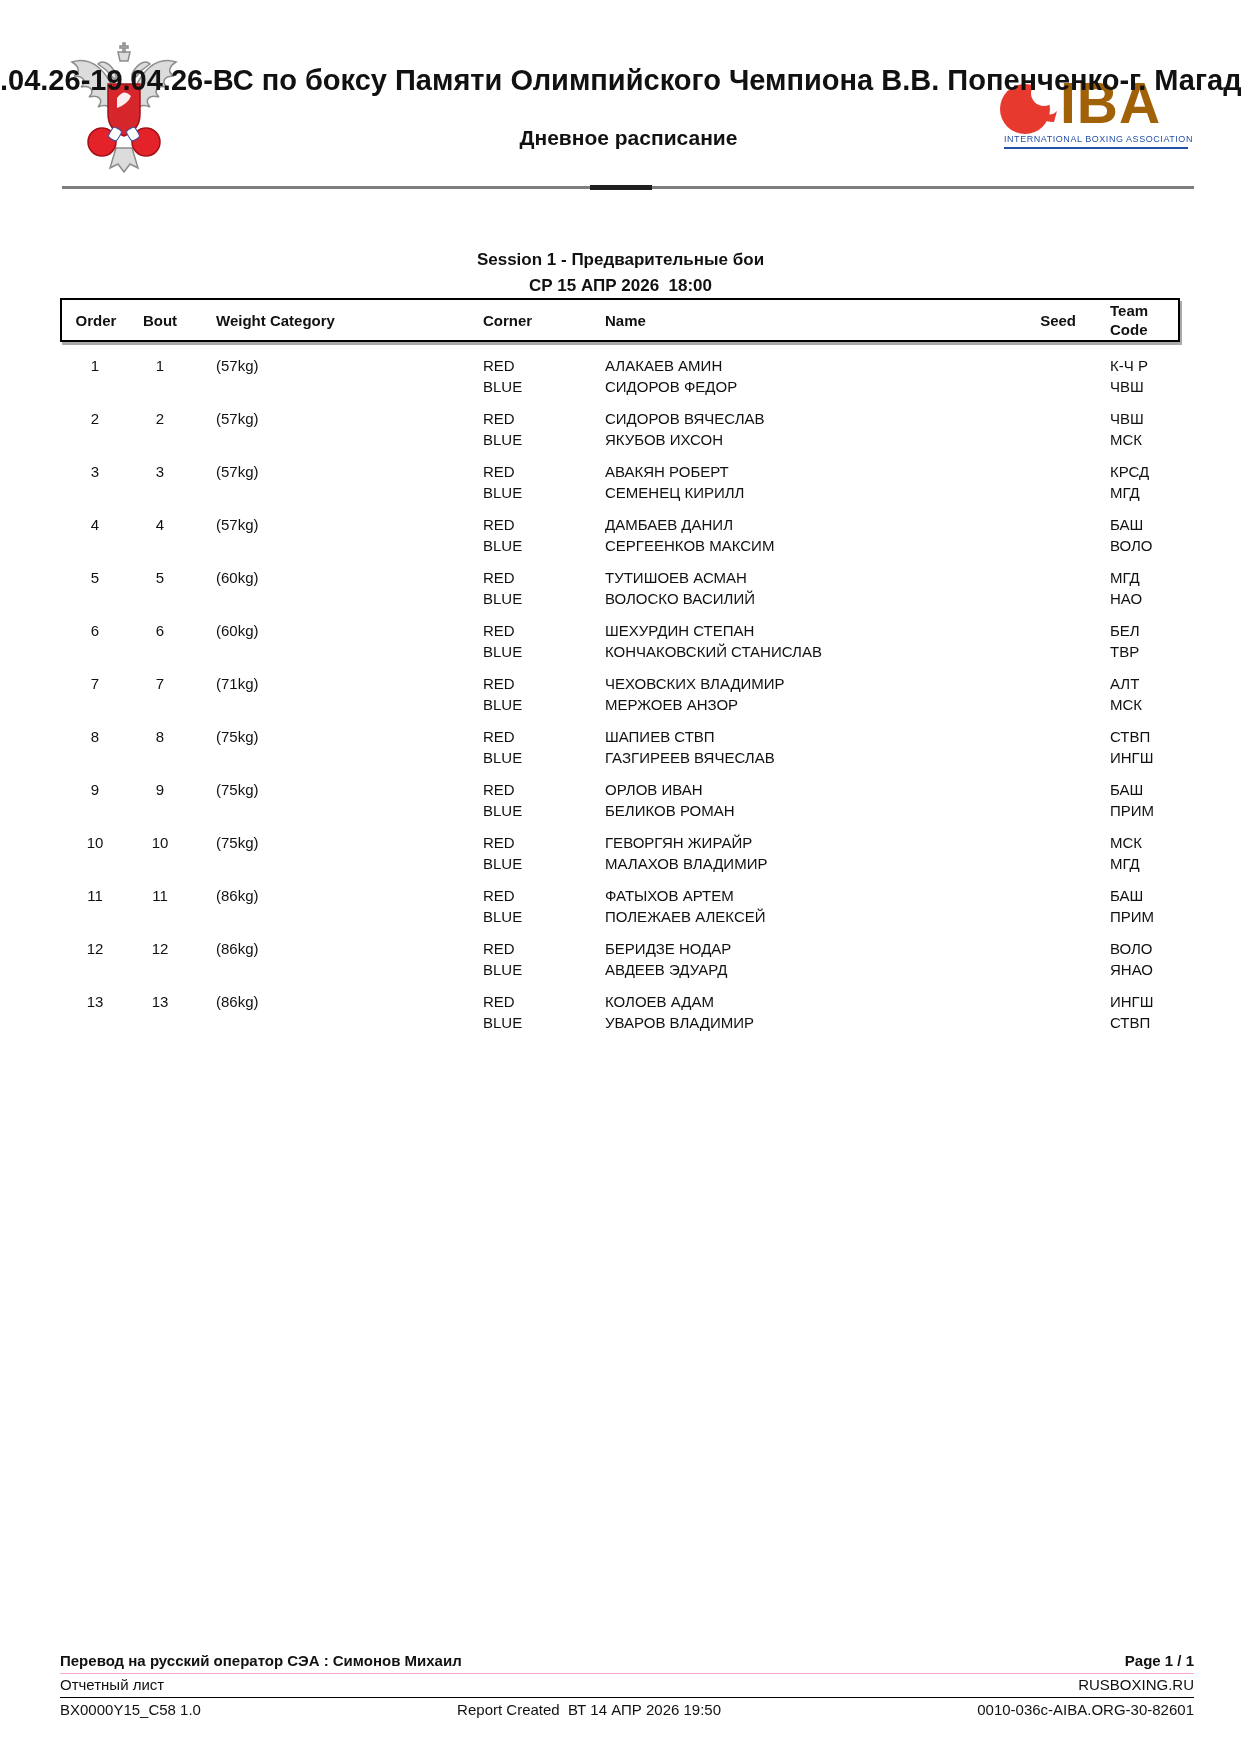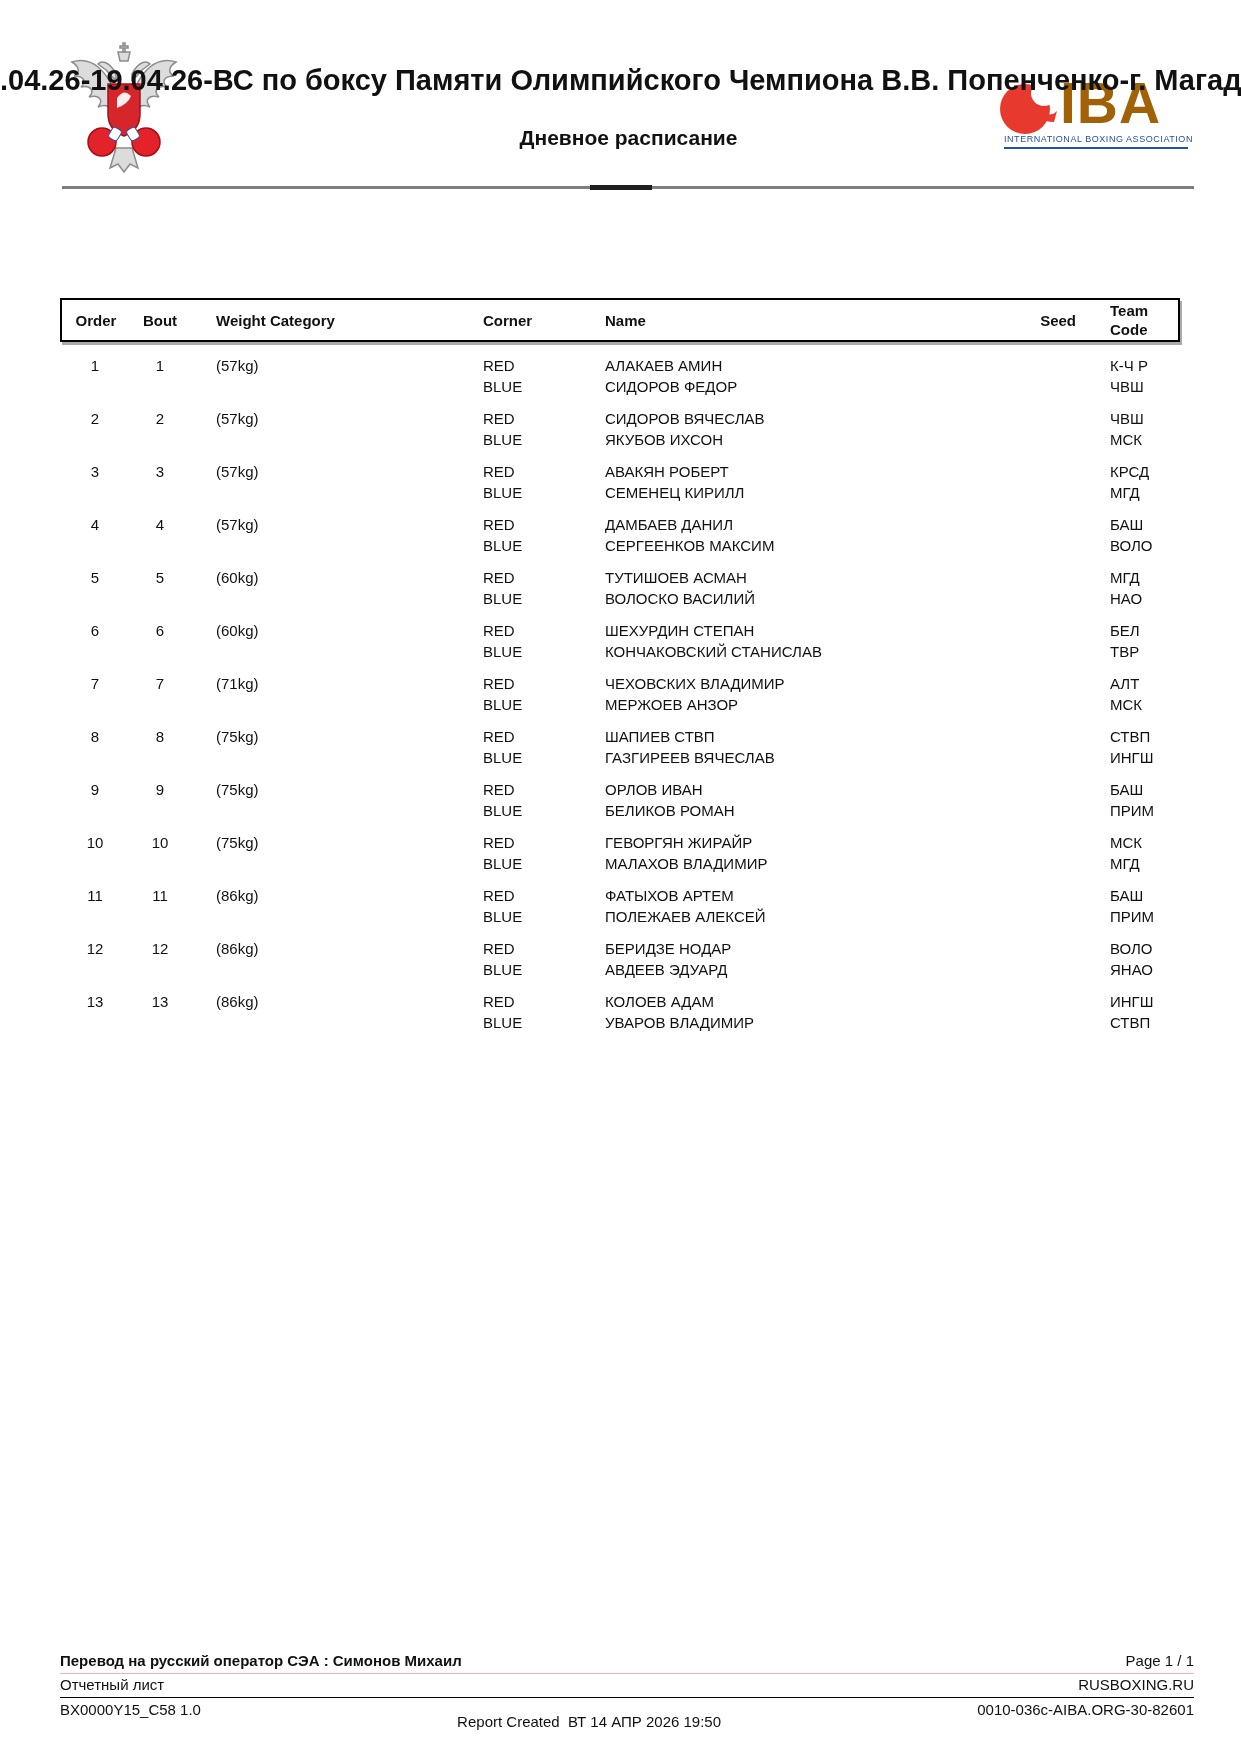--- a/index.html
+++ b/index.html
@@ -50,24 +50,24 @@
   .c-weight{grid-column:3;grid-row:1;padding-left:26px;}
   .c-corner{grid-column:4;}
   .c-name{grid-column:5;}
   .c-seed{grid-column:6;text-align:right;padding-right:24px;}
   .c-team{grid-column:7;padding-left:10px;}
   .r1{grid-row:1;} .r2{grid-row:2;}
   .h-team{line-height:19px;padding-left:10px;}
   
   .footer{position:absolute;left:60px;top:1652px;width:1134px;font-size:15px;line-height:18px;}
   .f-row1{display:flex;justify-content:space-between;font-weight:bold;border-bottom:1px solid #f9a8d4;padding-bottom:3px;}
-  .f-row1 .normal{font-weight:normal;}
+  .f-row1 .normal{font-weight:bold;}
   .f-row2{display:flex;justify-content:space-between;font-weight:normal;border-bottom:1px solid #000;padding:2px 0 3px 0;}
   .f-row3{display:flex;justify-content:space-between;padding-top:3px;}
-  .pre{white-space:pre;margin-top:12px;}
+  .pre{white-space:pre;}
 </style>
 </head>
 <body>
 
 <div class="page">
 
   <div class="emblem">
     <svg viewBox="0 0 128 134" width="128" height="134">
       <g fill="#dcdcdc" stroke="#8c8c8c" stroke-width="1.5">
         <path d="M58,62 C48,28 30,16 12,22 C20,27 20,33 14,36 C24,36 27,42 21,47 C31,45 35,51 29,57 C39,54 44,60 38,67 C48,63 54,68 50,78 C55,76 58,72 58,62 Z"></path>
@@ -101,20 +101,24 @@
     <span class="iba-word">IBA</span>
     <span class="iba-tagline">INTERNATIONAL BOXING ASSOCIATION</span>
   </div>
 
   <div class="page-title">.04.26-19.04.26-ВС по боксу Памяти Олимпийского Чемпиона В.В. Попенченко-г. Магад</div>
   <div class="subtitle">Дневное расписание</div>
   <div class="divider">
     <span class="divider-dark"></span>
   </div>
 
+  <div class="session">
+    <div>Session 1 - Предварительные бои</div>
+    <div class="session-dt">СР 15 АПР 2026  18:00</div>
+  </div>
 
   <div class="table-wrap">
     <div class="thead">
       <span class="c-order">Order</span>
       <span class="c-bout">Bout</span>
       <span class="c-weight">Weight Category</span>
       <span class="c-corner">Corner</span>
       <span class="c-name">Name</span>
       <span class="c-seed">Seed</span>
       <span class="h-team">

